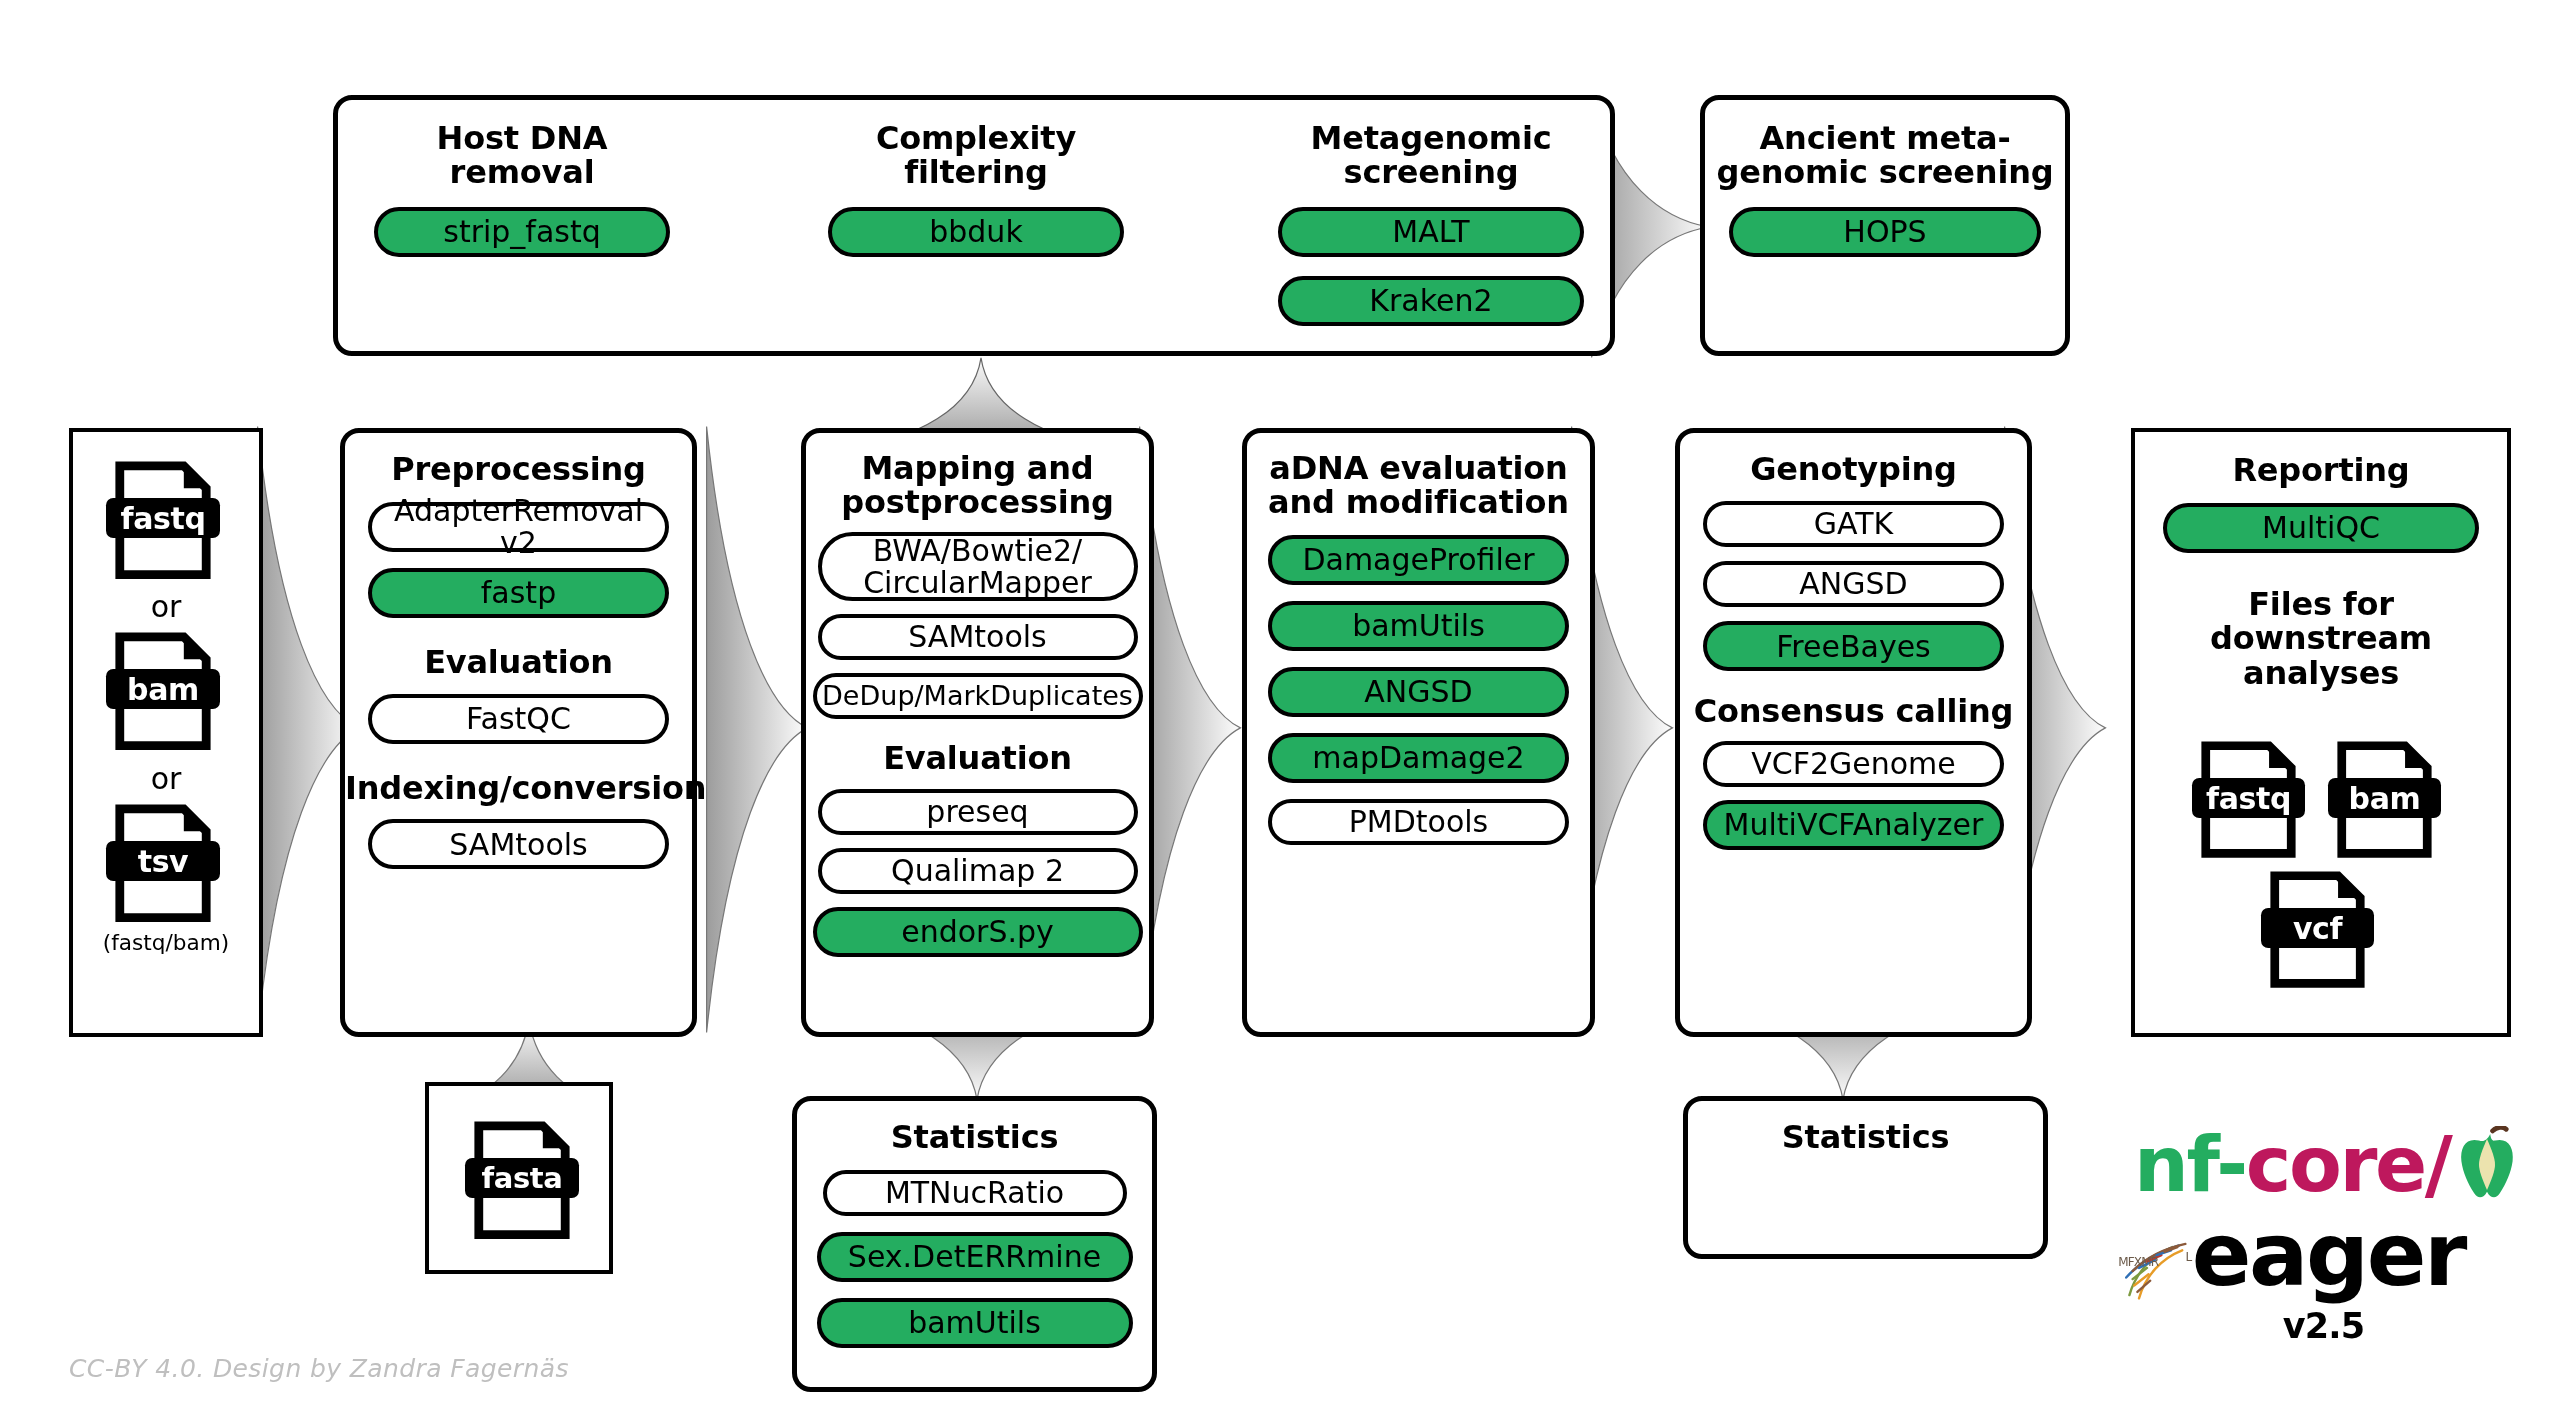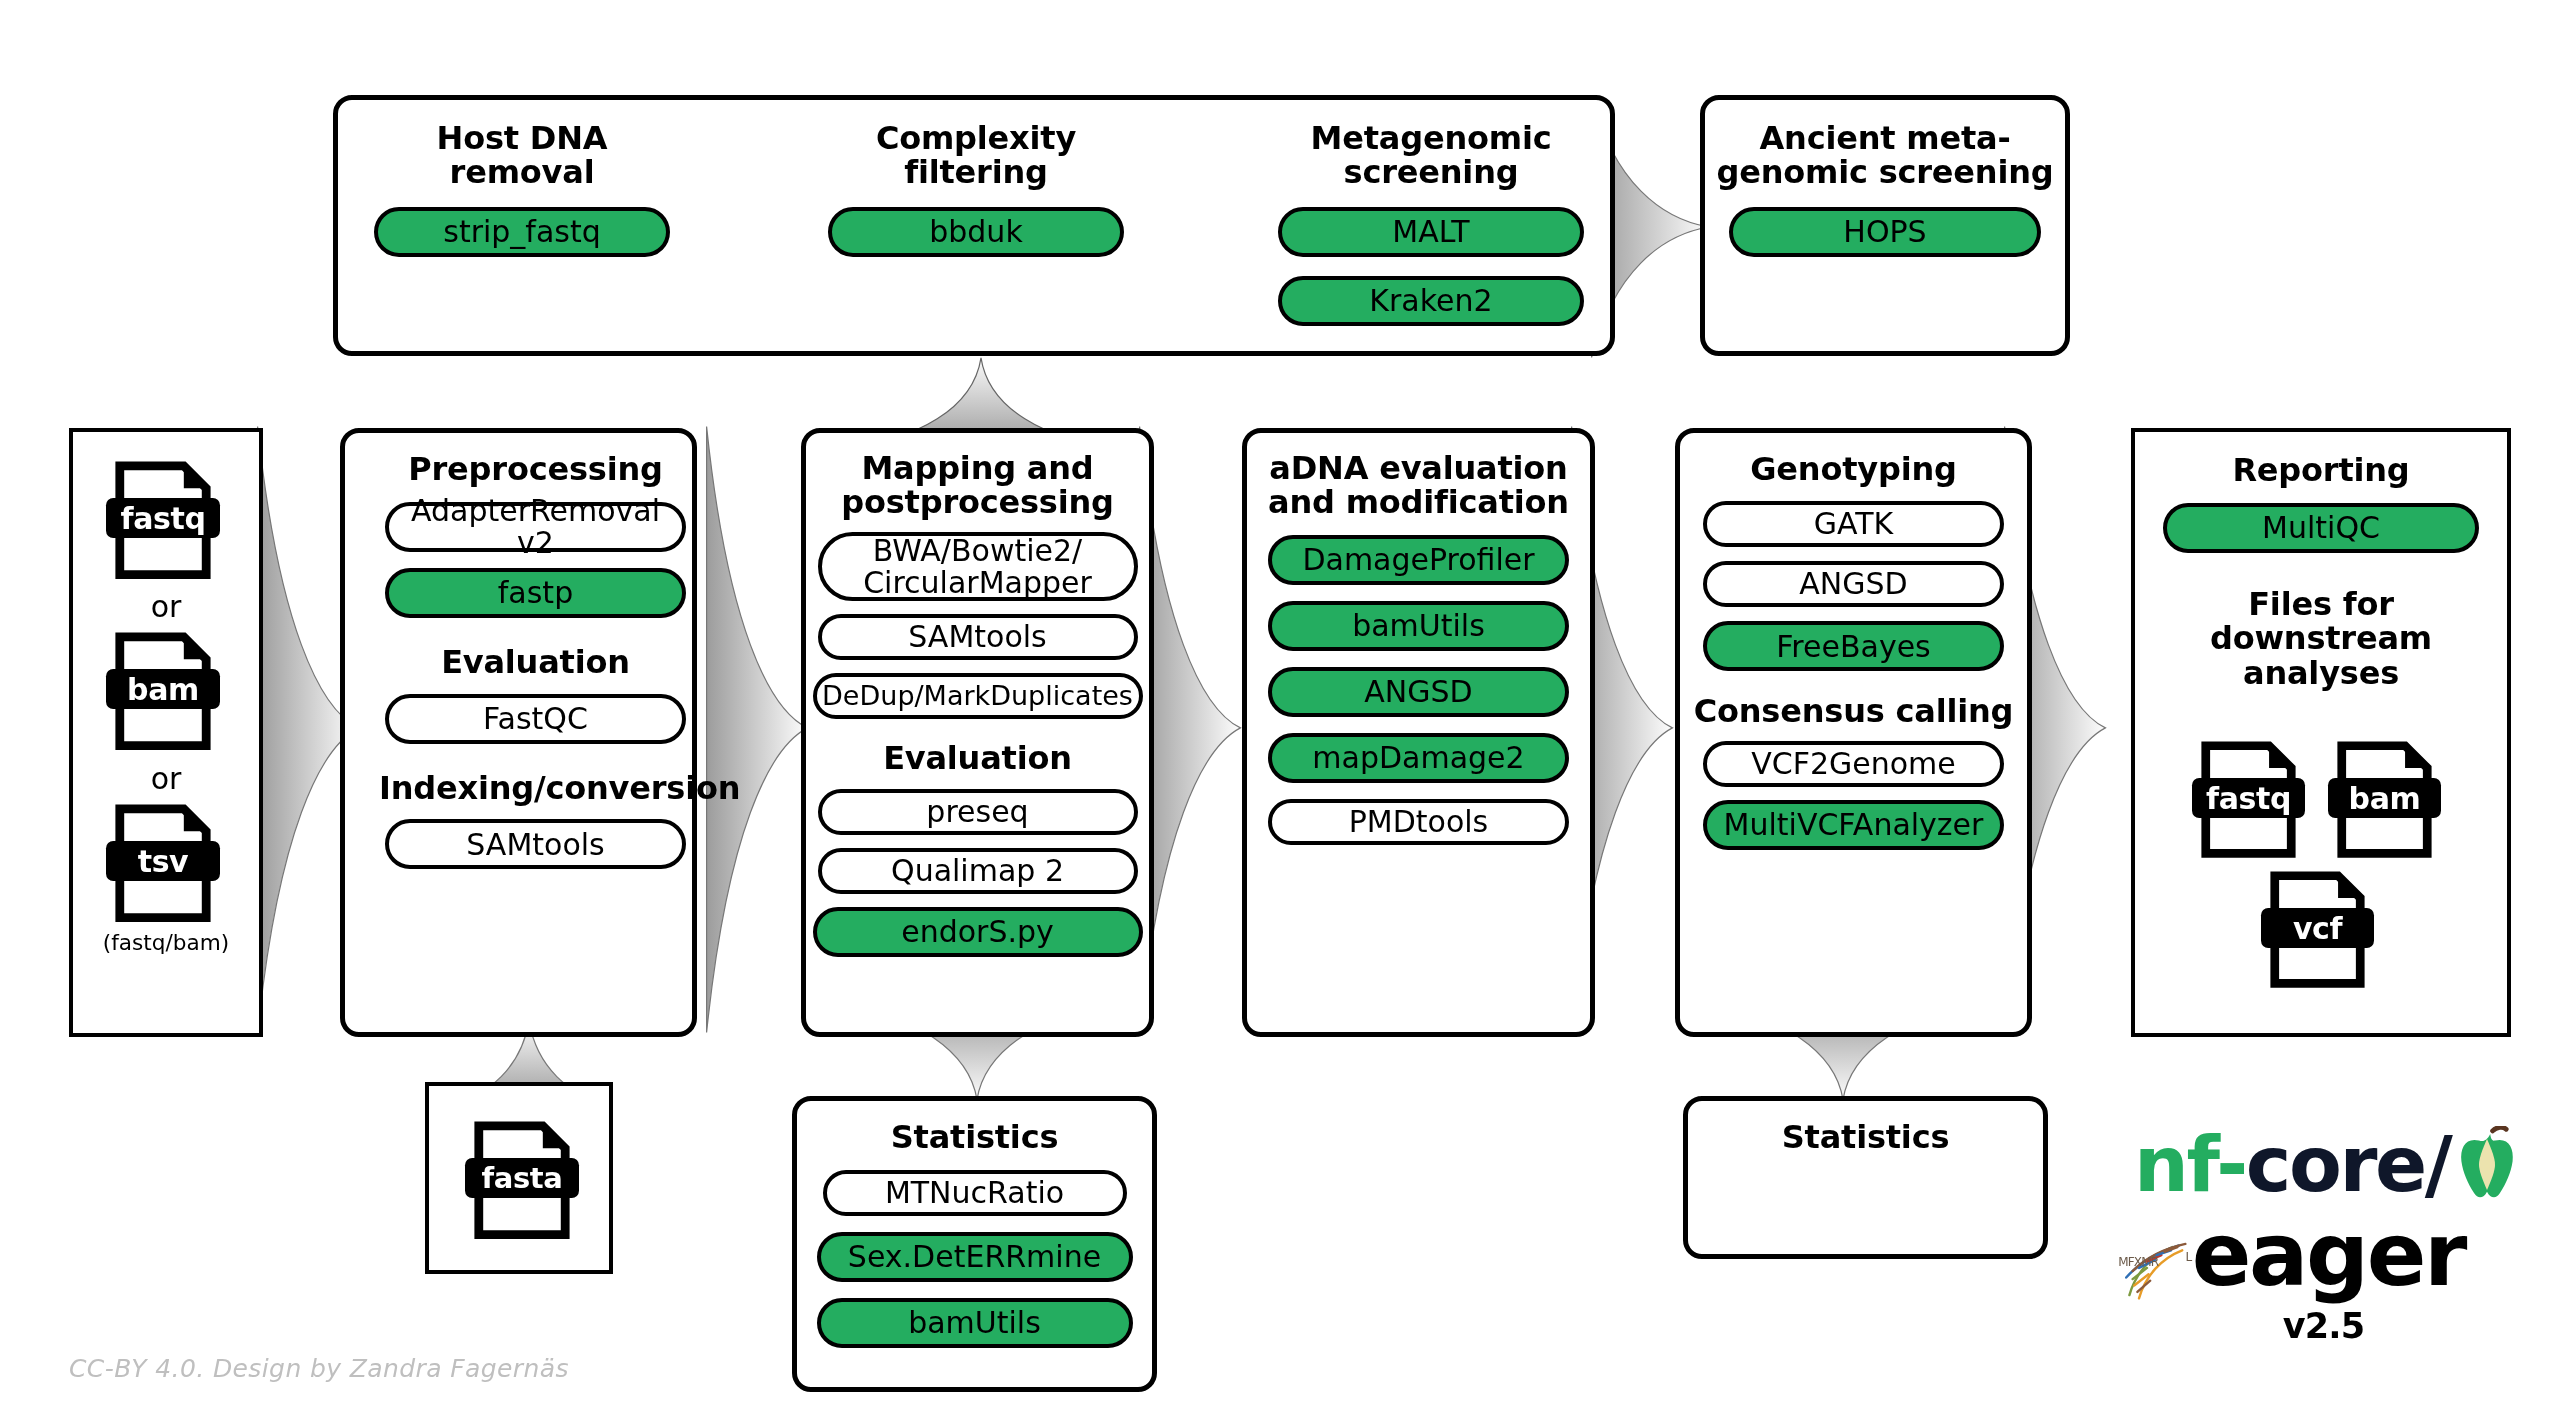--- a/index.html
+++ b/index.html
@@ -48,21 +48,21 @@
         font-style:italic;font-family:"DejaVu Sans","Liberation Sans",sans-serif;
         letter-spacing:0.4px;white-space:nowrap;}
 
   .ortext{text-align:center;font-size:30px;color:#000;}
   .subnote{text-align:center;font-size:21.6px;color:#000;}
 
   
   .logo{position:absolute;z-index:6;}
   .logo-line1{display:flex;align-items:center;justify-content:flex-start;}
   .logo-nf{color:#24ad60;font-weight:700;font-size:77px;letter-spacing:-2.4px;}
-  .logo-core{color:#0f172a;font-weight:700;font-size:77px;letter-spacing:-2.4px;}
+  .logo-core{color:#be185d;font-weight:700;font-size:77px;letter-spacing:-2.4px;}
   .logo-line2{display:flex;align-items:center;position:relative;}
   .logo-eager{color:#000;font-weight:700;font-size:88px;letter-spacing:-2.4px;}
   .logo-ver{text-align:center;font-weight:700;font-size:35px;color:#000;
             letter-spacing:-0.8px;}
 </style>
 </head>
 <body>
 
 <div class="canvas">
 
@@ -242,21 +242,21 @@
       <svg class="sheet" viewBox="0 0 120 148" preserveAspectRatio="none">
         <path d="M6 6 H86 L114 34 V142 H6 Z" fill="#fff" stroke="#000" stroke-width="11"></path>
         <path d="M86 6 L114 34 H86 Z" fill="#000"></path>
       </svg>
       <div class="band" style="top:37px;height:40px;font-size:30px;">tsv</div>
     </div>
 
     <div class="subnote" style="position:absolute;left:0;right:0;top:498px;">(fastq/bam)</div>
   </div>
 
-  <div class="panel round" style="left:340px;top:428px;width:357px;height:609px;padding-left:34px;">
+  <div class="panel round" style="left:340px;top:428px;width:357px;height:609px;">
     <div class="panel-title" style="margin-top:19px;">Preprocessing</div>
 
     <div class="pill" style="margin:16px auto 0;width:301px;height:50px;">AdapterRemoval v2</div>
     <div class="pill green" style="margin:16px auto 0;width:301px;height:50px;">fastp</div>
 
     <div class="panel-title" style="margin-top:27px;">Evaluation</div>
     <div class="pill" style="margin:14.4px auto 0;width:301px;height:50px;">FastQC</div>
 
     <div class="panel-title" style="margin-top:27px;">Indexing/conversion</div>
     <div class="pill" style="margin:14.4px auto 0;width:301px;height:50px;">SAMtools</div>

